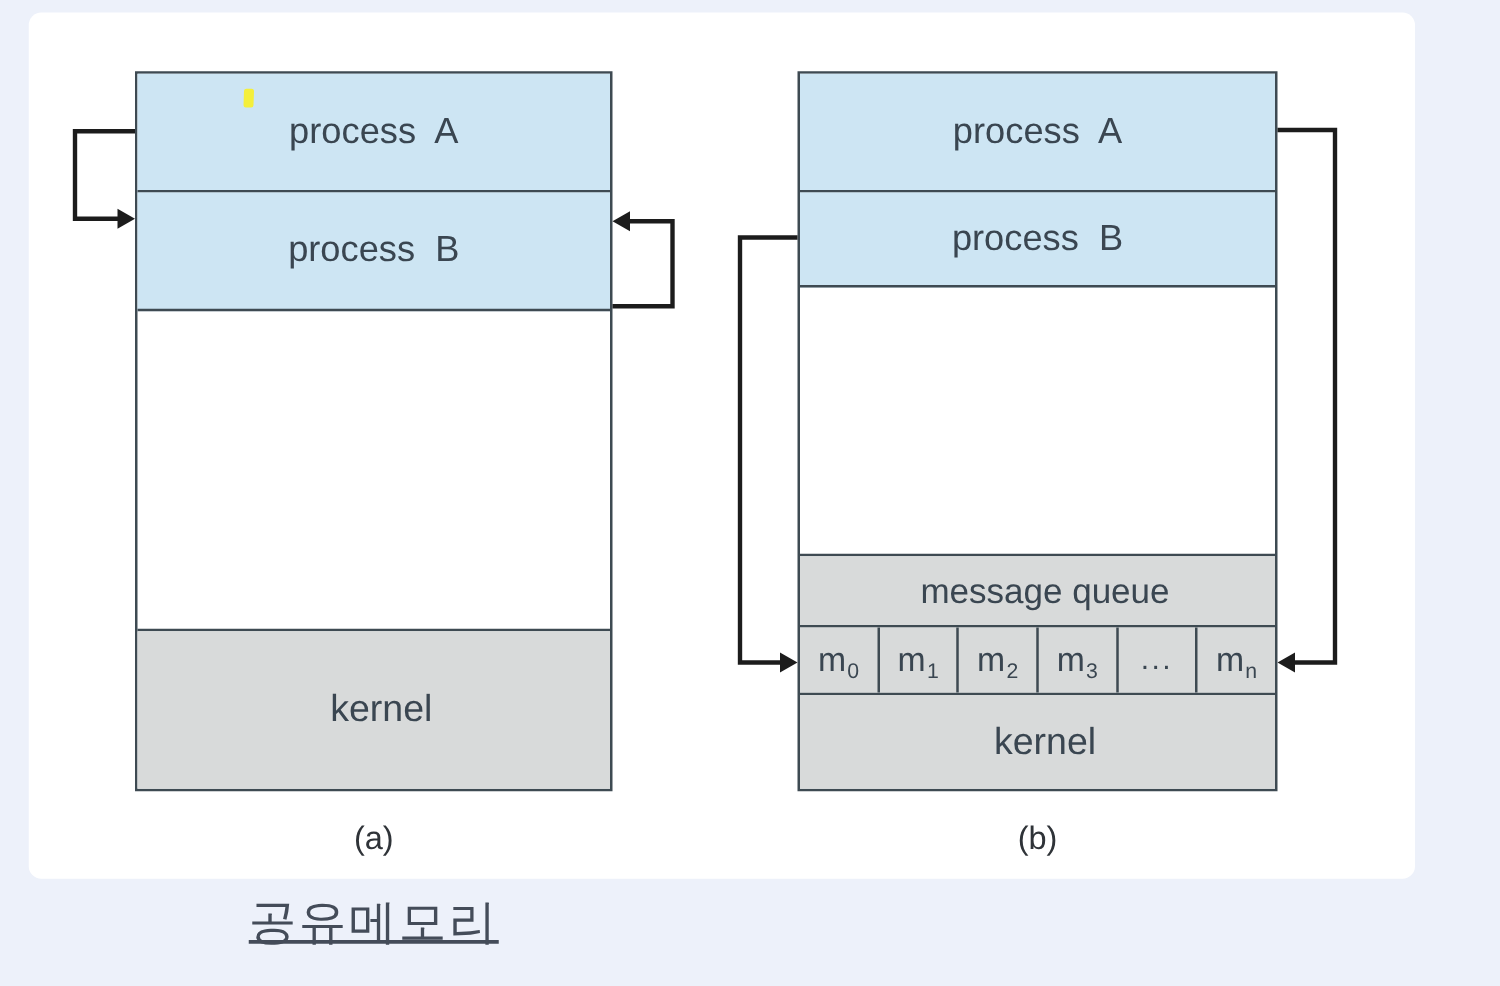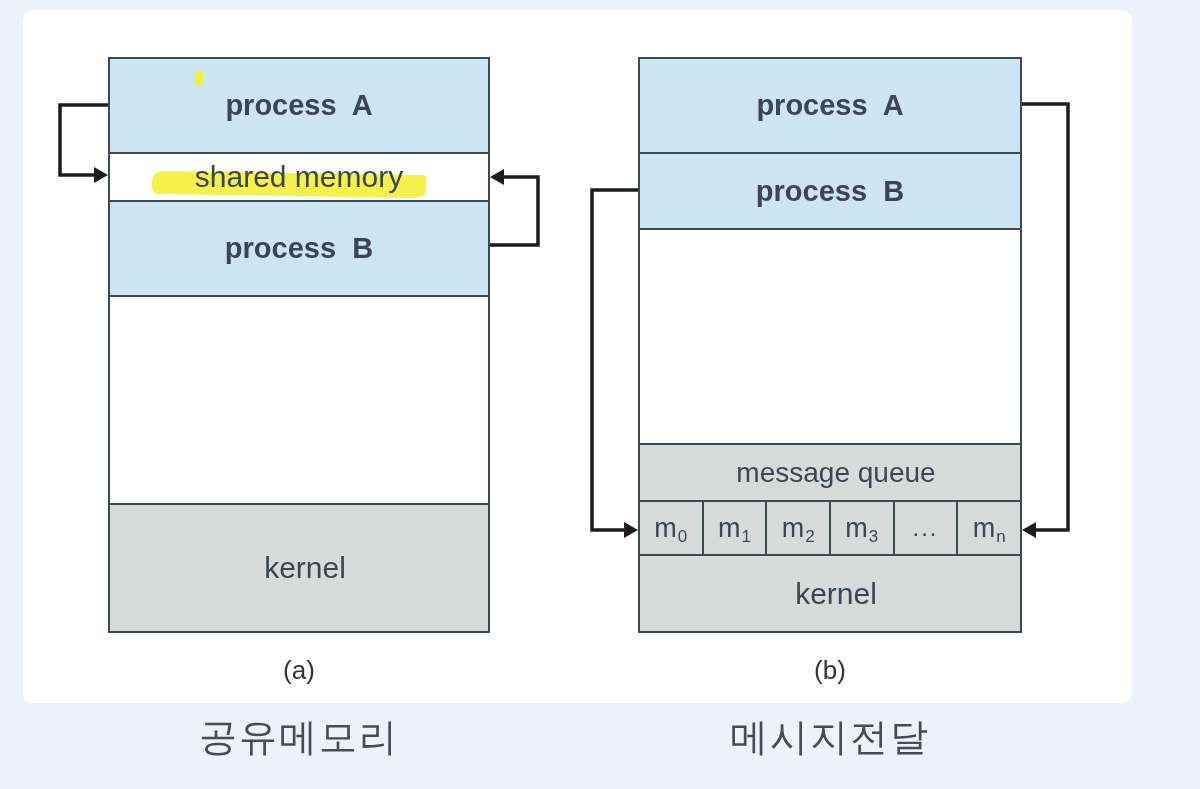--- a/index.html
+++ b/index.html
@@ -39,21 +39,21 @@
     display: flex;
     align-items: center;
     justify-content: center;
     font-size: 29px;
     color: var(--text_dark, #3a4651);
     white-space: pre;
     position: relative;
     flex: 0 0 auto;
   }
   .sec.divided { border-bottom: 2px solid var(--box_border, #3e4a52); }
-  .sec.blue { background: var(--process_fill, #cde5f3); font-weight: bold; }
+  .sec.blue { background: var(--process_fill, #cde5f3); }
   .sec.gray { background: var(--kernel_fill, #d8dada); padding-left: 12px; }
   .sec.grow { flex: 1 1 auto; }
 
   
   #a-process-a { height: 95px; }
   #a-shared    { height: 48px; font-size: 30px; }
   #a-process-b { height: 95px; }
   #a-kernel    { height: 126px; font-size: 30px; }
 
   
@@ -119,21 +119,21 @@
   #label-b { left: 638px; width: 384px; }
 
   .caption {
     position: absolute;
     top: 712px;
     text-align: center;
     font-size: 38px;
     letter-spacing: 2px;
     color: var(--caption_color, #444c59);
   }
-  #caption-a { left: 98px;  width: 402px; }
+  #caption-a { left: 98px;  width: 402px; text-decoration: underline; }
   #caption-b { left: 628px; width: 404px; }
 
   
   .overlay {
     position: absolute;
     left: 0; top: 0;
     width: 1200px; height: 789px;
     pointer-events: none;
     z-index: 3;
   }
@@ -148,24 +148,20 @@
 </head>
 <body>
 
 <div class="root">
   <div class="card"></div>
 
   <div class="ipc-box" id="box-a">
     <div class="sec blue divided" id="a-process-a">
       <span class="sec-label">process  A</span>
     </div>
-    <div class="sec divided" id="a-shared">
-      <span class="marker-highlight"></span>
-      <span class="sec-label">shared memory</span>
-    </div>
     <div class="sec blue divided" id="a-process-b">
       <span class="sec-label">process  B</span>
     </div>
     <div class="sec grow divided" id="a-empty"></div>
     <div class="sec gray" id="a-kernel">
       <span class="sec-label">kernel</span>
     </div>
   </div>
   <div class="marker-tick"></div>
 
@@ -219,14 +215,13 @@
     <polygon points="624,522 624,538 638,530"></polygon>
 
     <polyline points="1022,104 1068,104 1068,530 1035,530"></polyline>
     <polygon points="1036,522 1036,538 1022,530"></polygon>
   </svg>
 
   <div class="fig-label" id="label-a">(a)</div>
   <div class="fig-label" id="label-b">(b)</div>
 
   <div class="caption" id="caption-a">공유메모리</div>
-  <div class="caption" id="caption-b">메시지전달</div>
 </div>
 
 </body></html>

